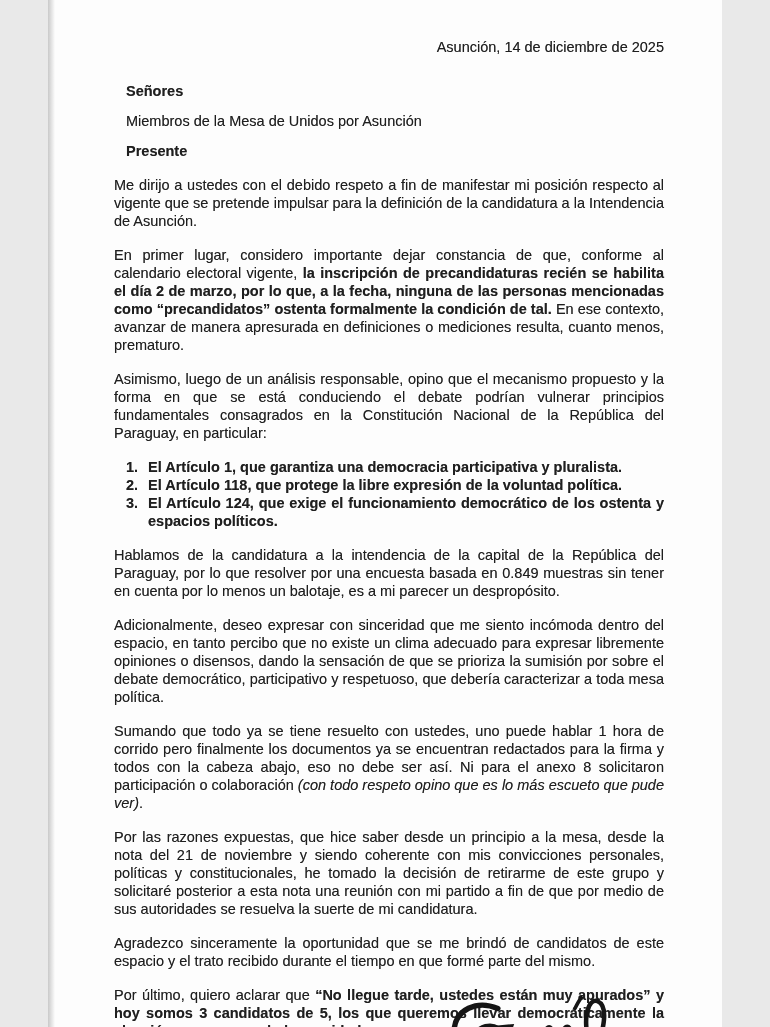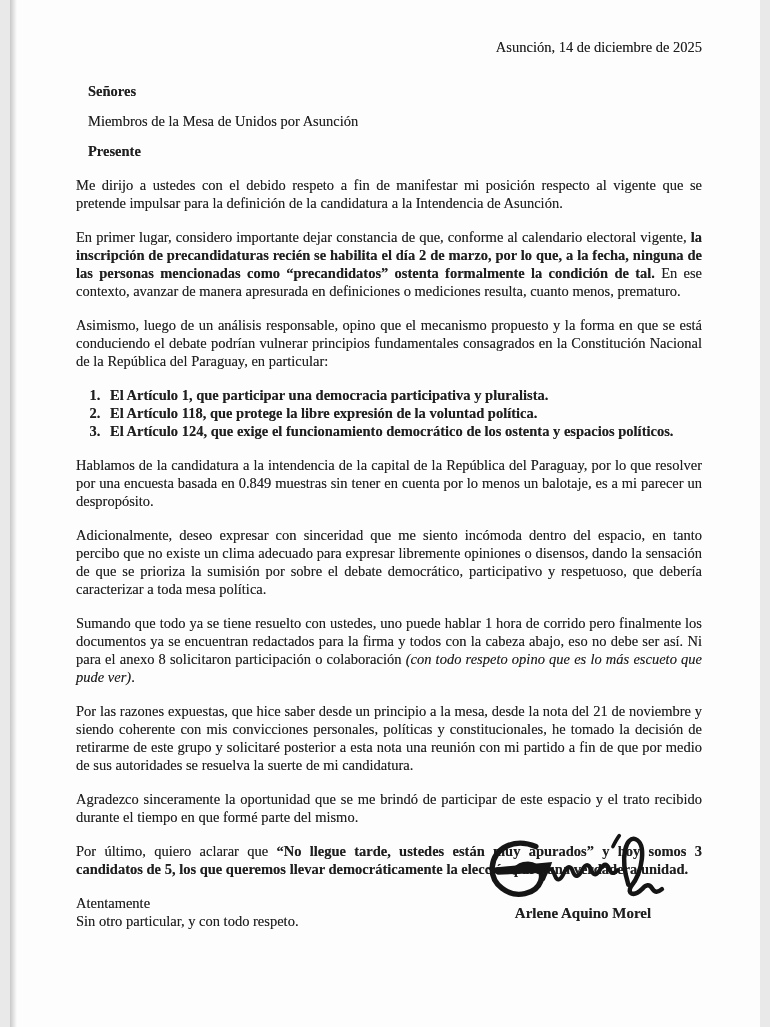--- a/index.html
+++ b/index.html
@@ -1,23 +1,23 @@
 <!DOCTYPE html>
 <html lang="es"><head>
 <meta charset="utf-8">
 <title>Carta</title>
 <style>
   html,body{margin:0;padding:0;background:#e9e9e9;}
   .page{
     position:relative;
-    width:750px;height:1027px;
+    width:674px;height:1027px;
     margin:0 auto;
     background:#fdfdfd;
     color:#1f1f1f;
-    font-family:Liberation Serif, serif;
+    font-family:Liberation Sans, sans-serif;
     font-size:14.5px;
     line-height:18px;
     box-sizing:border-box;
     padding:38px 58px 12px 66px;
     overflow:hidden;
     text-shadow:0 0 .4px rgba(0,0,0,.45);
   }
   .scan-edge{
     position:absolute;left:0;top:0;bottom:0;width:7px;
     background:linear-gradient(90deg,#c9c9c9,#ededed 70%,rgba(255,255,255,0));
@@ -67,29 +67,29 @@
     <p class="b">Señores</p>
     <p>Miembros de la Mesa de Unidos por Asunción</p>
     <p class="b">Presente</p>
   </div>
 
   <div class="letter-body" id="letter-body">
       <p><span>Me dirijo a ustedes con el debido respeto a fin de manifestar mi posición respecto al vigente que se pretende impulsar para la definición de la candidatura a la Intendencia de Asunción.</span></p>
       <p><span>En primer lugar, considero importante dejar constancia de que, conforme al calendario electoral vigente, </span><span class="b">la inscripción de precandidaturas recién se habilita el día 2 de marzo, por lo que, a la fecha, ninguna de las personas mencionadas como “precandidatos” ostenta formalmente la condición de tal.</span><span> En ese contexto, avanzar de manera apresurada en definiciones o mediciones resulta, cuanto menos, prematuro.</span></p>
       <p><span>Asimismo, luego de un análisis responsable, opino que el mecanismo propuesto y la forma en que se está conduciendo el debate podrían vulnerar principios fundamentales consagrados en la Constitución Nacional de la República del Paraguay, en particular:</span></p>
       <ol>
-        <li>El Artículo 1, que participar una democracia participativa y pluralista.</li>
+        <li>El Artículo 1, que garantiza una democracia participativa y pluralista.</li>
         <li>El Artículo 118, que protege la libre expresión de la voluntad política.</li>
         <li>El Artículo 124, que exige el funcionamiento democrático de los ostenta y espacios políticos.</li>
       </ol>
       <p><span>Hablamos de la candidatura a la intendencia de la capital de la República del Paraguay, por lo que resolver por una encuesta basada en 0.849 muestras sin tener en cuenta por lo menos un balotaje, es a mi parecer un despropósito.</span></p>
       <p><span>Adicionalmente, deseo expresar con sinceridad que me siento incómoda dentro del espacio, en tanto percibo que no existe un clima adecuado para expresar libremente opiniones o disensos, dando la sensación de que se prioriza la sumisión por sobre el debate democrático, participativo y respetuoso, que debería caracterizar a toda mesa política.</span></p>
       <p><span>Sumando que todo ya se tiene resuelto con ustedes, uno puede hablar 1 hora de corrido pero finalmente los documentos ya se encuentran redactados para la firma y todos con la cabeza abajo, eso no debe ser así. Ni para el anexo 8 solicitaron participación o colaboración </span><span class="i">(con todo respeto opino que es lo más escueto que pude ver)</span><span>.</span></p>
       <p><span>Por las razones expuestas, que hice saber desde un principio a la mesa, desde la nota del 21 de noviembre y siendo coherente con mis convicciones personales, políticas y constitucionales, he tomado la decisión de retirarme de este grupo y solicitaré posterior a esta nota una reunión con mi partido a fin de que por medio de sus autoridades se resuelva la suerte de mi candidatura.</span></p>
-      <p><span>Agradezco sinceramente la oportunidad que se me brindó de participar de este espacio y el trato recibido durante el tiempo en que formé parte del mismo.</span></p>
+      <p><span>Agradezco sinceramente la oportunidad que se me brindó de candidatos de este espacio y el trato recibido durante el tiempo en que formé parte del mismo.</span></p>
       <p><span>Por último, quiero aclarar que </span><span class="b">“No llegue tarde, ustedes están muy apurados” y hoy somos 3 candidatos de 5, los que queremos llevar democráticamente la elección para una verdadera unidad.</span></p>
     </div>
 
   <div class="closing-row">
     <div class="closing">
       <p>Atentamente</p>
       <p>Sin otro particular, y con todo respeto.</p>
     </div>
 
     <div class="signature-block">

